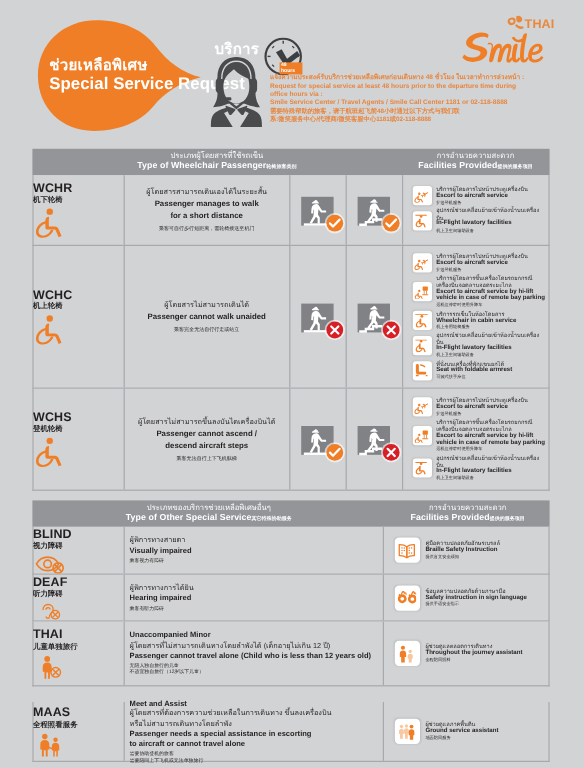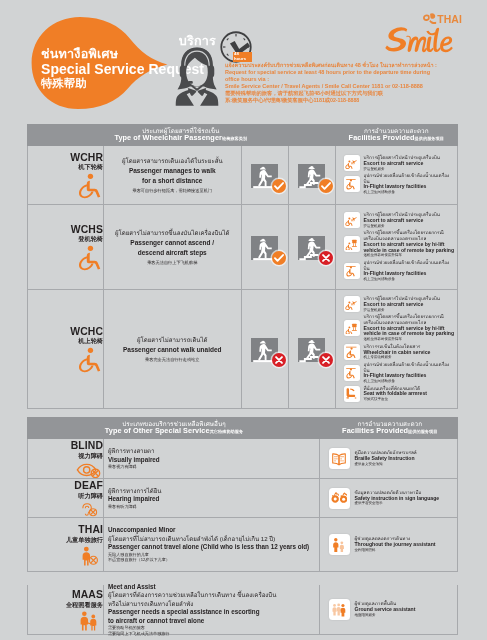--- a/index.html
+++ b/index.html
@@ -40,21 +40,21 @@
   .thcell .t1{font-size:6.4px;}
   .thcell .tl2{display:flex;align-items:baseline;gap:0;}
   .thcell .t2{font-size:7.3px;font-weight:bold;letter-spacing:.08px;}
   .thcell .t3{font-size:4.2px;font-weight:bold;}
 
   .row{display:flex;border-left:1px solid #a7a9ac;border-right:1px solid #a7a9ac;
        border-bottom:1px solid #a7a9ac;box-sizing:border-box;background:#d1d3d4;}
   .cdiv{border-right:1px solid #a7a9ac;}
 
   
-  .code-cell{flex:0 0 75.5px;width:75.5px;display:flex;flex-direction:column;align-items:flex-end;
+  .code-cell{flex:0 0 75.5px;width:75.5px;display:flex;flex-direction:column;align-items:flex-start;
              justify-content:center;padding-top:2px;}
   .code-en{font-size:10.4px;font-weight:bold;color:#231f20;letter-spacing:.1px;line-height:10.6px;}
   .code-zh{font-size:6.2px;font-weight:bold;color:#231f20;line-height:8px;margin-top:0px;}
   .code-ic{margin-top:2px;}
 
   
   .desc-cell{flex:0 0 136.5px;width:136.5px;display:flex;flex-direction:column;align-items:center;
              justify-content:center;text-align:center;color:#231f20;}
   .desc-th{font-size:6.1px;line-height:10px;}
   .desc-en{font-size:6.5px;font-weight:bold;line-height:10px;}
@@ -103,23 +103,22 @@
 
 <div class="page">
 
   <svg class="bubble" viewBox="0 0 144 100">
     <path d="M 52 2 C 76 2 93 11 103 24 C 114 38 126 47 142 51
              C 125 55 111 64 101 76 C 90 89 72 97 50 97
              C 22 97 2 77 2 49.5 C 2 22 24 2 52 2 Z" fill="#F07E26"></path>
   </svg>
   <div class="bubble-txt">
     <div class="bub-th1">บริการ</div>
-    <div class="bub-th2">ช่นทางือพิเศษ</div>
+    <div class="bub-th2">ช่วยเหลือพิเศษ</div>
     <div class="bub-en">Special Service Request</div>
-    <div class="bub-zh">特殊帮助</div>
   </div>
 
   <svg class="agent" viewBox="0 0 46 65">
     <g fill="#4a4b4d">
 
       <path fill-rule="evenodd" d="
         M23 3.6 C12.4 3.6 6.4 11 6.4 21.6 L6.4 33.6
         C6.8 38.4 5.8 42 4 45.2 L2.6 47.6
         C7.4 47.4 12 46.4 15.6 44.6 L30.4 44.6
         C34 46.4 39 47.4 43.6 47.6
@@ -338,20 +337,125 @@
               </svg>
             </div>
             <div class="fac-tx">
               <div class="fac-th">อุปกรณ์ช่วยเคลื่อนย้ายเข้าห้องน้ำบนเครื่องบิน</div>
               <div class="fac-en">In-Flight lavatory facilities</div>
               <div class="fac-zh">机上卫生间辅助设备</div>
             </div>
           </div>
         </div>
       </div>
+      <div class="row" style="height: 119px;">
+        <div class="code-cell cdiv">
+          <div class="code-en">WCHC</div>
+          <div class="code-zh">机上轮椅</div>
+          <svg class="codeic code-ic" style="fill: rgb(240, 126, 38); color: rgb(240, 126, 38);">
+            <use href="#ic-wchair"></use>
+          </svg>
+        </div>
+        <div class="desc-cell cdiv">
+          <div class="desc-th">ผู้โดยสารไม่สามารถเดินได้</div>
+          <div class="desc-en">Passenger cannot walk unaided</div>
+          <div class="desc-zh">乘客完全无法自行行走或站立</div>
+        </div>
+        <div class="pic-cell cdiv">
+          <div class="picwrap">
+            <div class="picbox">
+              <svg class="picsvg" style="fill: rgb(255, 255, 255); color: rgb(255, 255, 255);">
+                <use href="#ic-walkflat"></use>
+              </svg>
+            </div>
+            <div class="mark no">
+              <svg viewBox="0 0 16 16">
+                <path d="M4.6 4.6 L11.4 11.4 M11.4 4.6 L4.6 11.4" fill="none" stroke="#fff" stroke-width="2.1" stroke-linecap="round"></path>
+              </svg>
+            </div>
+          </div>
+        </div>
+        <div class="pic-cell cdiv">
+          <div class="picwrap">
+            <div class="picbox">
+              <svg class="picsvg" style="fill: rgb(255, 255, 255); color: rgb(255, 255, 255);">
+                <use href="#ic-walkstairs"></use>
+              </svg>
+            </div>
+            <div class="mark no">
+              <svg viewBox="0 0 16 16">
+                <path d="M4.6 4.6 L11.4 11.4 M11.4 4.6 L4.6 11.4" fill="none" stroke="#fff" stroke-width="2.1" stroke-linecap="round"></path>
+              </svg>
+            </div>
+          </div>
+        </div>
+        <div class="fac-cell ">
+          <div class="fac">
+            <div class="fac-ic">
+              <svg class="facic">
+                <use href="#ic-escort"></use>
+              </svg>
+            </div>
+            <div class="fac-tx">
+              <div class="fac-th">บริการผู้โดยสารไปหน้าประตูเครื่องบิน</div>
+              <div class="fac-en">Escort to aircraft service</div>
+              <div class="fac-zh">护送登机服务</div>
+            </div>
+          </div>
+          <div class="fac">
+            <div class="fac-ic">
+              <svg class="facic">
+                <use href="#ic-hilift"></use>
+              </svg>
+            </div>
+            <div class="fac-tx">
+              <div class="fac-th">บริการผู้โดยสารขึ้นเครื่องโดยรถยกกรณีเครื่องบินจอดลานจอดระยะไกล</div>
+              <div class="fac-en">Escort to aircraft service by hi-lift</div>
+              <div class="fac-en">vehicle in case of remote bay parking</div>
+              <div class="fac-zh">远机位停靠时使用升降车</div>
+            </div>
+          </div>
+          <div class="fac">
+            <div class="fac-ic">
+              <svg class="facic">
+                <use href="#ic-cabinwc"></use>
+              </svg>
+            </div>
+            <div class="fac-tx">
+              <div class="fac-th">บริการรถเข็นในห้องโดยสาร</div>
+              <div class="fac-en">Wheelchair in cabin service</div>
+              <div class="fac-zh">机上专用轮椅服务</div>
+            </div>
+          </div>
+          <div class="fac">
+            <div class="fac-ic">
+              <svg class="facic">
+                <use href="#ic-lav"></use>
+              </svg>
+            </div>
+            <div class="fac-tx">
+              <div class="fac-th">อุปกรณ์ช่วยเคลื่อนย้ายเข้าห้องน้ำบนเครื่องบิน</div>
+              <div class="fac-en">In-Flight lavatory facilities</div>
+              <div class="fac-zh">机上卫生间辅助设备</div>
+            </div>
+          </div>
+          <div class="fac">
+            <div class="fac-ic">
+              <svg class="facic">
+                <use href="#ic-armseat"></use>
+              </svg>
+            </div>
+            <div class="fac-tx">
+              <div class="fac-th">ที่นั่งบนเครื่องที่พักแขนยกได้</div>
+              <div class="fac-en">Seat with foldable armrest</div>
+              <div class="fac-zh">可掀式扶手座位</div>
+            </div>
+          </div>
+        </div>
+      </div>
       <div class="row" style="height: 85px;">
         <div class="code-cell cdiv">
           <div class="code-en">WCHS</div>
           <div class="code-zh">登机轮椅</div>
           <svg class="codeic code-ic" style="fill: rgb(240, 126, 38); color: rgb(240, 126, 38);">
             <use href="#ic-wchair"></use>
           </svg>
         </div>
         <div class="desc-cell cdiv">
           <div class="desc-th">ผู้โดยสารไม่สามารถขึ้นลงบันไดเครื่องบินได้</div>
@@ -416,125 +520,20 @@
           <div class="fac">
             <div class="fac-ic">
               <svg class="facic">
                 <use href="#ic-lav"></use>
               </svg>
             </div>
             <div class="fac-tx">
               <div class="fac-th">อุปกรณ์ช่วยเคลื่อนย้ายเข้าห้องน้ำบนเครื่องบิน</div>
               <div class="fac-en">In-Flight lavatory facilities</div>
               <div class="fac-zh">机上卫生间辅助设备</div>
-            </div>
-          </div>
-        </div>
-      </div>
-      <div class="row" style="height: 119px;">
-        <div class="code-cell cdiv">
-          <div class="code-en">WCHC</div>
-          <div class="code-zh">机上轮椅</div>
-          <svg class="codeic code-ic" style="fill: rgb(240, 126, 38); color: rgb(240, 126, 38);">
-            <use href="#ic-wchair"></use>
-          </svg>
-        </div>
-        <div class="desc-cell cdiv">
-          <div class="desc-th">ผู้โดยสารไม่สามารถเดินได้</div>
-          <div class="desc-en">Passenger cannot walk unaided</div>
-          <div class="desc-zh">乘客完全无法自行行走或站立</div>
-        </div>
-        <div class="pic-cell cdiv">
-          <div class="picwrap">
-            <div class="picbox">
-              <svg class="picsvg" style="fill: rgb(255, 255, 255); color: rgb(255, 255, 255);">
-                <use href="#ic-walkflat"></use>
-              </svg>
-            </div>
-            <div class="mark no">
-              <svg viewBox="0 0 16 16">
-                <path d="M4.6 4.6 L11.4 11.4 M11.4 4.6 L4.6 11.4" fill="none" stroke="#fff" stroke-width="2.1" stroke-linecap="round"></path>
-              </svg>
-            </div>
-          </div>
-        </div>
-        <div class="pic-cell cdiv">
-          <div class="picwrap">
-            <div class="picbox">
-              <svg class="picsvg" style="fill: rgb(255, 255, 255); color: rgb(255, 255, 255);">
-                <use href="#ic-walkstairs"></use>
-              </svg>
-            </div>
-            <div class="mark no">
-              <svg viewBox="0 0 16 16">
-                <path d="M4.6 4.6 L11.4 11.4 M11.4 4.6 L4.6 11.4" fill="none" stroke="#fff" stroke-width="2.1" stroke-linecap="round"></path>
-              </svg>
-            </div>
-          </div>
-        </div>
-        <div class="fac-cell ">
-          <div class="fac">
-            <div class="fac-ic">
-              <svg class="facic">
-                <use href="#ic-escort"></use>
-              </svg>
-            </div>
-            <div class="fac-tx">
-              <div class="fac-th">บริการผู้โดยสารไปหน้าประตูเครื่องบิน</div>
-              <div class="fac-en">Escort to aircraft service</div>
-              <div class="fac-zh">护送登机服务</div>
-            </div>
-          </div>
-          <div class="fac">
-            <div class="fac-ic">
-              <svg class="facic">
-                <use href="#ic-hilift"></use>
-              </svg>
-            </div>
-            <div class="fac-tx">
-              <div class="fac-th">บริการผู้โดยสารขึ้นเครื่องโดยรถยกกรณีเครื่องบินจอดลานจอดระยะไกล</div>
-              <div class="fac-en">Escort to aircraft service by hi-lift</div>
-              <div class="fac-en">vehicle in case of remote bay parking</div>
-              <div class="fac-zh">远机位停靠时使用升降车</div>
-            </div>
-          </div>
-          <div class="fac">
-            <div class="fac-ic">
-              <svg class="facic">
-                <use href="#ic-cabinwc"></use>
-              </svg>
-            </div>
-            <div class="fac-tx">
-              <div class="fac-th">บริการรถเข็นในห้องโดยสาร</div>
-              <div class="fac-en">Wheelchair in cabin service</div>
-              <div class="fac-zh">机上专用轮椅服务</div>
-            </div>
-          </div>
-          <div class="fac">
-            <div class="fac-ic">
-              <svg class="facic">
-                <use href="#ic-lav"></use>
-              </svg>
-            </div>
-            <div class="fac-tx">
-              <div class="fac-th">อุปกรณ์ช่วยเคลื่อนย้ายเข้าห้องน้ำบนเครื่องบิน</div>
-              <div class="fac-en">In-Flight lavatory facilities</div>
-              <div class="fac-zh">机上卫生间辅助设备</div>
-            </div>
-          </div>
-          <div class="fac">
-            <div class="fac-ic">
-              <svg class="facic">
-                <use href="#ic-armseat"></use>
-              </svg>
-            </div>
-            <div class="fac-tx">
-              <div class="fac-th">ที่นั่งบนเครื่องที่พักแขนยกได้</div>
-              <div class="fac-en">Seat with foldable armrest</div>
-              <div class="fac-zh">可掀式扶手座位</div>
             </div>
           </div>
         </div>
       </div>
     </div>
 
   <div class="tbl" id="tbl2" style="top:417px">
       <div class="thead">
         <div class="thcell" style="width: 295px;">
           <div class="t1">ประเภทของบริการช่วยเหลือพิเศษอื่นๆ</div>

